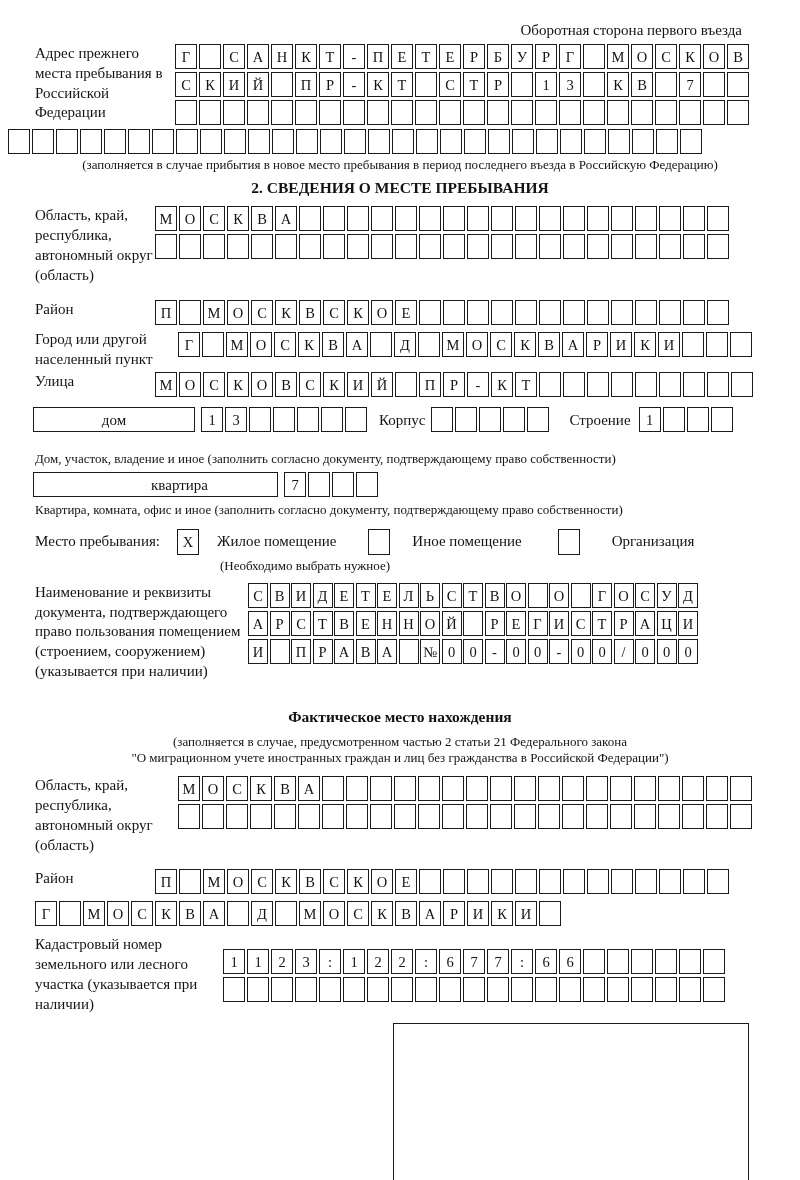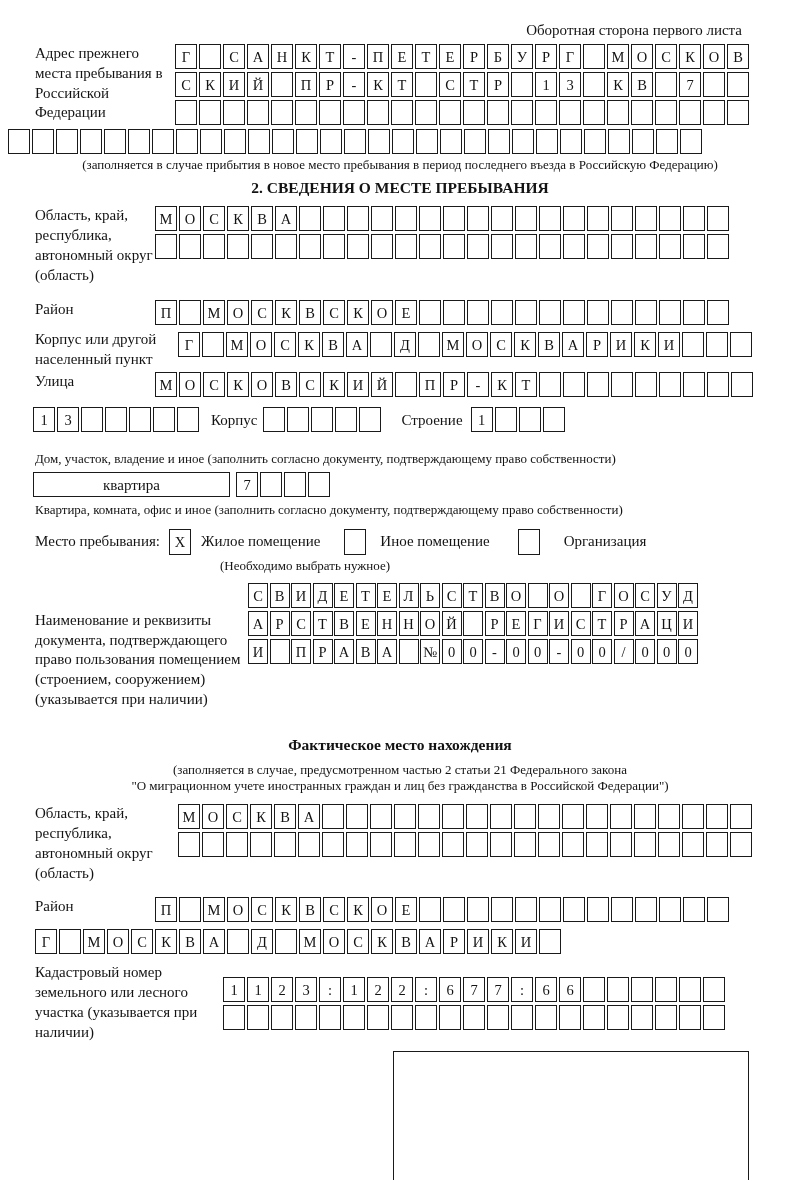--- a/index.html
+++ b/index.html
@@ -22,21 +22,21 @@
   .sec-title{font-weight:bold;font-size:15.5px;text-align:center;}
   .chk{display:inline-block;width:20px;height:24px;border:1.5px solid #1a1a1a;text-align:center;
        line-height:25px;font-size:14.5px;vertical-align:middle;background:#fff;}
   .stamp{width:354px;height:170px;border:1.6px solid #1a1a1a;margin-left:358px;background:#fff;}
 </style>
 </head>
 <body>
 
 <div class="page">
 
-  <div class="hdr">Оборотная сторона первого листа</div>
+  <div class="hdr">Оборотная сторона первого въезда</div>
 
   <div class="inner">
 
     <div class="frow" style="margin-top:5px;">
       <div class="lbl" style="width:140px;flex:0 0 140px;">Адрес прежнего места пребывания в Российской Федерации</div>
       <div class="rows">
         <div class="boxrow"><span class="cbox">Г</span><span class="cbox"></span><span class="cbox">С</span><span class="cbox">А</span><span class="cbox">Н</span><span class="cbox">К</span><span class="cbox">Т</span><span class="cbox">-</span><span class="cbox">П</span><span class="cbox">Е</span><span class="cbox">Т</span><span class="cbox">Е</span><span class="cbox">Р</span><span class="cbox">Б</span><span class="cbox">У</span><span class="cbox">Р</span><span class="cbox">Г</span><span class="cbox"></span><span class="cbox">М</span><span class="cbox">О</span><span class="cbox">С</span><span class="cbox">К</span><span class="cbox">О</span><span class="cbox">В</span></div>
         <div class="boxrow"><span class="cbox">С</span><span class="cbox">К</span><span class="cbox">И</span><span class="cbox">Й</span><span class="cbox"></span><span class="cbox">П</span><span class="cbox">Р</span><span class="cbox">-</span><span class="cbox">К</span><span class="cbox">Т</span><span class="cbox"></span><span class="cbox">С</span><span class="cbox">Т</span><span class="cbox">Р</span><span class="cbox"></span><span class="cbox">1</span><span class="cbox">3</span><span class="cbox"></span><span class="cbox">К</span><span class="cbox">В</span><span class="cbox"></span><span class="cbox">7</span><span class="cbox"></span><span class="cbox"></span></div>
         <div class="boxrow"><span class="cbox"></span><span class="cbox"></span><span class="cbox"></span><span class="cbox"></span><span class="cbox"></span><span class="cbox"></span><span class="cbox"></span><span class="cbox"></span><span class="cbox"></span><span class="cbox"></span><span class="cbox"></span><span class="cbox"></span><span class="cbox"></span><span class="cbox"></span><span class="cbox"></span><span class="cbox"></span><span class="cbox"></span><span class="cbox"></span><span class="cbox"></span><span class="cbox"></span><span class="cbox"></span><span class="cbox"></span><span class="cbox"></span><span class="cbox"></span></div>
       </div>
@@ -53,57 +53,58 @@
         <div class="boxrow"><span class="cbox"></span><span class="cbox"></span><span class="cbox"></span><span class="cbox"></span><span class="cbox"></span><span class="cbox"></span><span class="cbox"></span><span class="cbox"></span><span class="cbox"></span><span class="cbox"></span><span class="cbox"></span><span class="cbox"></span><span class="cbox"></span><span class="cbox"></span><span class="cbox"></span><span class="cbox"></span><span class="cbox"></span><span class="cbox"></span><span class="cbox"></span><span class="cbox"></span><span class="cbox"></span><span class="cbox"></span><span class="cbox"></span><span class="cbox"></span></div>
       </div>
     </div>
 
     <div class="frow" style="margin-top:15px;">
       <div class="lbl" style="width:120px;flex:0 0 120px;">Район</div>
       <div class="boxrow"><span class="cbox">П</span><span class="cbox"></span><span class="cbox">М</span><span class="cbox">О</span><span class="cbox">С</span><span class="cbox">К</span><span class="cbox">В</span><span class="cbox">С</span><span class="cbox">К</span><span class="cbox">О</span><span class="cbox">Е</span><span class="cbox"></span><span class="cbox"></span><span class="cbox"></span><span class="cbox"></span><span class="cbox"></span><span class="cbox"></span><span class="cbox"></span><span class="cbox"></span><span class="cbox"></span><span class="cbox"></span><span class="cbox"></span><span class="cbox"></span><span class="cbox"></span></div>
     </div>
 
     <div class="frow" style="margin-top:2px;">
-      <div class="lbl" style="width:143px;flex:0 0 143px;">Корпус или другой населенный пункт</div>
+      <div class="lbl" style="width:143px;flex:0 0 143px;">Город или другой населенный пункт</div>
       <div class="boxrow" style="margin-top:2px;"><span class="cbox">Г</span><span class="cbox"></span><span class="cbox">М</span><span class="cbox">О</span><span class="cbox">С</span><span class="cbox">К</span><span class="cbox">В</span><span class="cbox">А</span><span class="cbox"></span><span class="cbox">Д</span><span class="cbox"></span><span class="cbox">М</span><span class="cbox">О</span><span class="cbox">С</span><span class="cbox">К</span><span class="cbox">В</span><span class="cbox">А</span><span class="cbox">Р</span><span class="cbox">И</span><span class="cbox">К</span><span class="cbox">И</span><span class="cbox"></span><span class="cbox"></span><span class="cbox"></span></div>
     </div>
 
     <div class="frow" style="margin-top:2px;">
       <div class="lbl" style="width:120px;flex:0 0 120px;">Улица</div>
       <div class="boxrow"><span class="cbox">М</span><span class="cbox">О</span><span class="cbox">С</span><span class="cbox">К</span><span class="cbox">О</span><span class="cbox">В</span><span class="cbox">С</span><span class="cbox">К</span><span class="cbox">И</span><span class="cbox">Й</span><span class="cbox"></span><span class="cbox">П</span><span class="cbox">Р</span><span class="cbox">-</span><span class="cbox">К</span><span class="cbox">Т</span><span class="cbox"></span><span class="cbox"></span><span class="cbox"></span><span class="cbox"></span><span class="cbox"></span><span class="cbox"></span><span class="cbox"></span><span class="cbox"></span><span class="cbox"></span></div>
     </div>
 
     <div class="frow" style="margin-top:7px;margin-left:-2px;">
+      <span class="wbox" style="width:160px;margin-right:6px;">дом</span>
       <span class="boxrow"><span class="cbox">1</span><span class="cbox">3</span><span class="cbox"></span><span class="cbox"></span><span class="cbox"></span><span class="cbox"></span><span class="cbox"></span></span>
       <span class="inline-lbl" style="margin:0 6px 0 10px;">Корпус</span>
       <span class="boxrow"><span class="cbox"></span><span class="cbox"></span><span class="cbox"></span><span class="cbox"></span><span class="cbox"></span></span>
       <span class="inline-lbl" style="margin:0 8px 0 18px;">Строение</span>
       <span class="boxrow"><span class="cbox">1</span><span class="cbox"></span><span class="cbox"></span><span class="cbox"></span></span>
     </div>
     <div class="note" style="margin-top:16px;">Дом, участок, владение и иное (заполнить согласно документу, подтверждающему право собственности)</div>
 
     <div class="frow" style="margin-top:5px;margin-left:-2px;">
-      <span class="wbox" style="width:195px;margin-right:6px;">квартира</span>
+      <span class="wbox" style="width:195px;margin-right:6px;padding-left:48px;">квартира</span>
       <span class="boxrow"><span class="cbox">7</span><span class="cbox"></span><span class="cbox"></span><span class="cbox"></span></span>
     </div>
     <div class="note" style="margin-top:2px;">Квартира, комната, офис и иное (заполнить согласно документу, подтверждающему право собственности)</div>
 
-    <div class="frow" style="margin-top:10px;align-items:center;">
+    <div class="frow" style="margin-top:10px;align-items:center;gap:8px;">
       <span class="lbl" style="margin-right:9px;">Место пребывания:</span>
       <span class="chk">X</span>
       <span class="lbl" style="margin:0 24px 0 10px;">Жилое помещение</span>
       <span class="chk"></span>
       <span class="lbl" style="margin:0 28px 0 14px;">Иное помещение</span>
       <span class="chk"></span>
       <span class="lbl" style="margin-left:24px;">Организация</span>
     </div>
     <div class="note" style="margin-left:185px;margin-top:3px;">(Необходимо выбрать нужное)</div>
 
     <div class="frow" style="margin-top:9px;">
-      <div class="lbl" style="width:213px;flex:0 0 213px;margin-top:28px;">Наименование и реквизиты документа, подтверждающего право пользования помещением (строением, сооружением) (указывается при наличии)</div>
+      <div class="lbl" style="width:213px;flex:0 0 213px;">Наименование и реквизиты документа, подтверждающего право пользования помещением (строением, сооружением) (указывается при наличии)</div>
       <div class="rows">
         <div class="boxrow"><span class="cbox sm">С</span><span class="cbox sm">В</span><span class="cbox sm">И</span><span class="cbox sm">Д</span><span class="cbox sm">Е</span><span class="cbox sm">Т</span><span class="cbox sm">Е</span><span class="cbox sm">Л</span><span class="cbox sm">Ь</span><span class="cbox sm">С</span><span class="cbox sm">Т</span><span class="cbox sm">В</span><span class="cbox sm">О</span><span class="cbox sm"></span><span class="cbox sm">О</span><span class="cbox sm"></span><span class="cbox sm">Г</span><span class="cbox sm">О</span><span class="cbox sm">С</span><span class="cbox sm">У</span><span class="cbox sm">Д</span></div>
         <div class="boxrow"><span class="cbox sm">А</span><span class="cbox sm">Р</span><span class="cbox sm">С</span><span class="cbox sm">Т</span><span class="cbox sm">В</span><span class="cbox sm">Е</span><span class="cbox sm">Н</span><span class="cbox sm">Н</span><span class="cbox sm">О</span><span class="cbox sm">Й</span><span class="cbox sm"></span><span class="cbox sm">Р</span><span class="cbox sm">Е</span><span class="cbox sm">Г</span><span class="cbox sm">И</span><span class="cbox sm">С</span><span class="cbox sm">Т</span><span class="cbox sm">Р</span><span class="cbox sm">А</span><span class="cbox sm">Ц</span><span class="cbox sm">И</span></div>
         <div class="boxrow"><span class="cbox sm">И</span><span class="cbox sm"></span><span class="cbox sm">П</span><span class="cbox sm">Р</span><span class="cbox sm">А</span><span class="cbox sm">В</span><span class="cbox sm">А</span><span class="cbox sm"></span><span class="cbox sm">№</span><span class="cbox sm">0</span><span class="cbox sm">0</span><span class="cbox sm">-</span><span class="cbox sm">0</span><span class="cbox sm">0</span><span class="cbox sm">-</span><span class="cbox sm">0</span><span class="cbox sm">0</span><span class="cbox sm">/</span><span class="cbox sm">0</span><span class="cbox sm">0</span><span class="cbox sm">0</span></div>
       </div>
     </div>
 
     <div class="sec-title" style="margin-top:26px;margin-left:-30px;">Фактическое место нахождения</div>
     <div class="note center" style="margin-top:8px;margin-left:-30px;">(заполняется в случае, предусмотренном частью 2 статьи 21 Федерального закона</div>
     <div class="note center" style="margin-left:-30px;">"О миграционном учете иностранных граждан и лиц без гражданства в Российской Федерации")</div>

